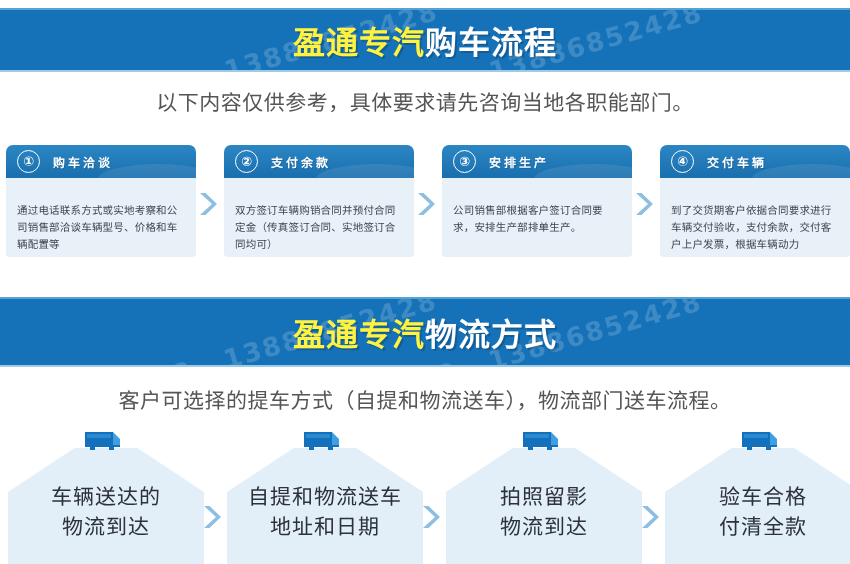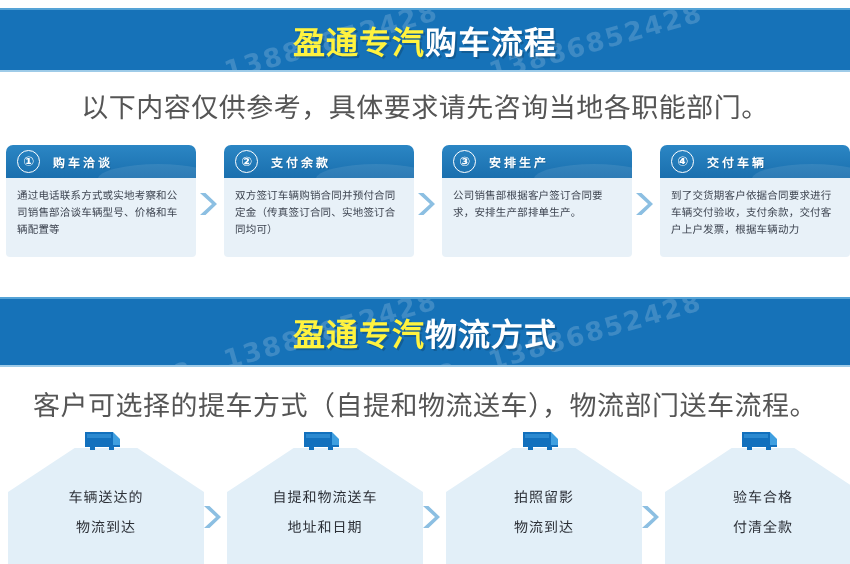--- a/index.html
+++ b/index.html
@@ -48,21 +48,21 @@
   }
   .t-yellow{color:#fff33f;}
   .t-white{color:#ffffff;}
 
   #banner-1{top:8px;height:64px;}
   #banner-2{top:297px;height:70px;}
 
   
   .subtitle{
     position:absolute;left:0;width:850px;text-align:center;
-    color:#555555;font-size:27px;letter-spacing:.5px;
+    color:#555555;font-size:21px;letter-spacing:.5px;
     font-family:"DejaVu Sans","Liberation Sans",sans-serif;
   }
   #subtitle-1{top:86px;}
   #subtitle-2{top:384px;}
 
   
   .steps-row{
     position:absolute;top:145px;left:0;width:850px;height:115px;
   }
   .step-card{
@@ -94,21 +94,21 @@
     position:relative;z-index:2;
     margin-left:13px;
     color:#ffffff;font-size:12px;font-weight:700;letter-spacing:3px;
     font-family:"DejaVu Sans","Liberation Sans",sans-serif;
     text-shadow:1px 1px 0 rgba(0,0,0,.15);
   }
   .step-body{
     height:79px;
     background:#e8f1f8;
     border-radius:0 0 4px 4px;
-    padding:9px 10px 0 11px;
+    padding:24px 10px 0 11px;
     box-sizing:border-box;
     color:#3d4450;
     font-size:10.5px;
     line-height:17px;
     letter-spacing:.2px;
     font-family:"DejaVu Sans","Liberation Sans",sans-serif;
   }
   .chev{
     position:absolute;
     width:22px;height:30px;
@@ -130,21 +130,21 @@
   }
   .logi-shape{
     position:absolute;top:18px;left:0;width:196px;height:116px;
     background:#e2eff8;
     clip-path:polygon(0% 38%, 34% 0%, 66% 0%, 100% 38%, 100% 100%, 0% 100%);
   }
   .logi-text{
     position:absolute;top:52px;left:0;width:196px;
     text-align:center;
     color:#2d3138;
-    font-size:14px;
+    font-size:21px;
     line-height:30px;
     letter-spacing:1px;
     font-family:"DejaVu Sans","Liberation Sans",sans-serif;
     z-index:2;
   }
   .chev-logi{top:72px;}
 </style>
 </head>
 <body>
 

